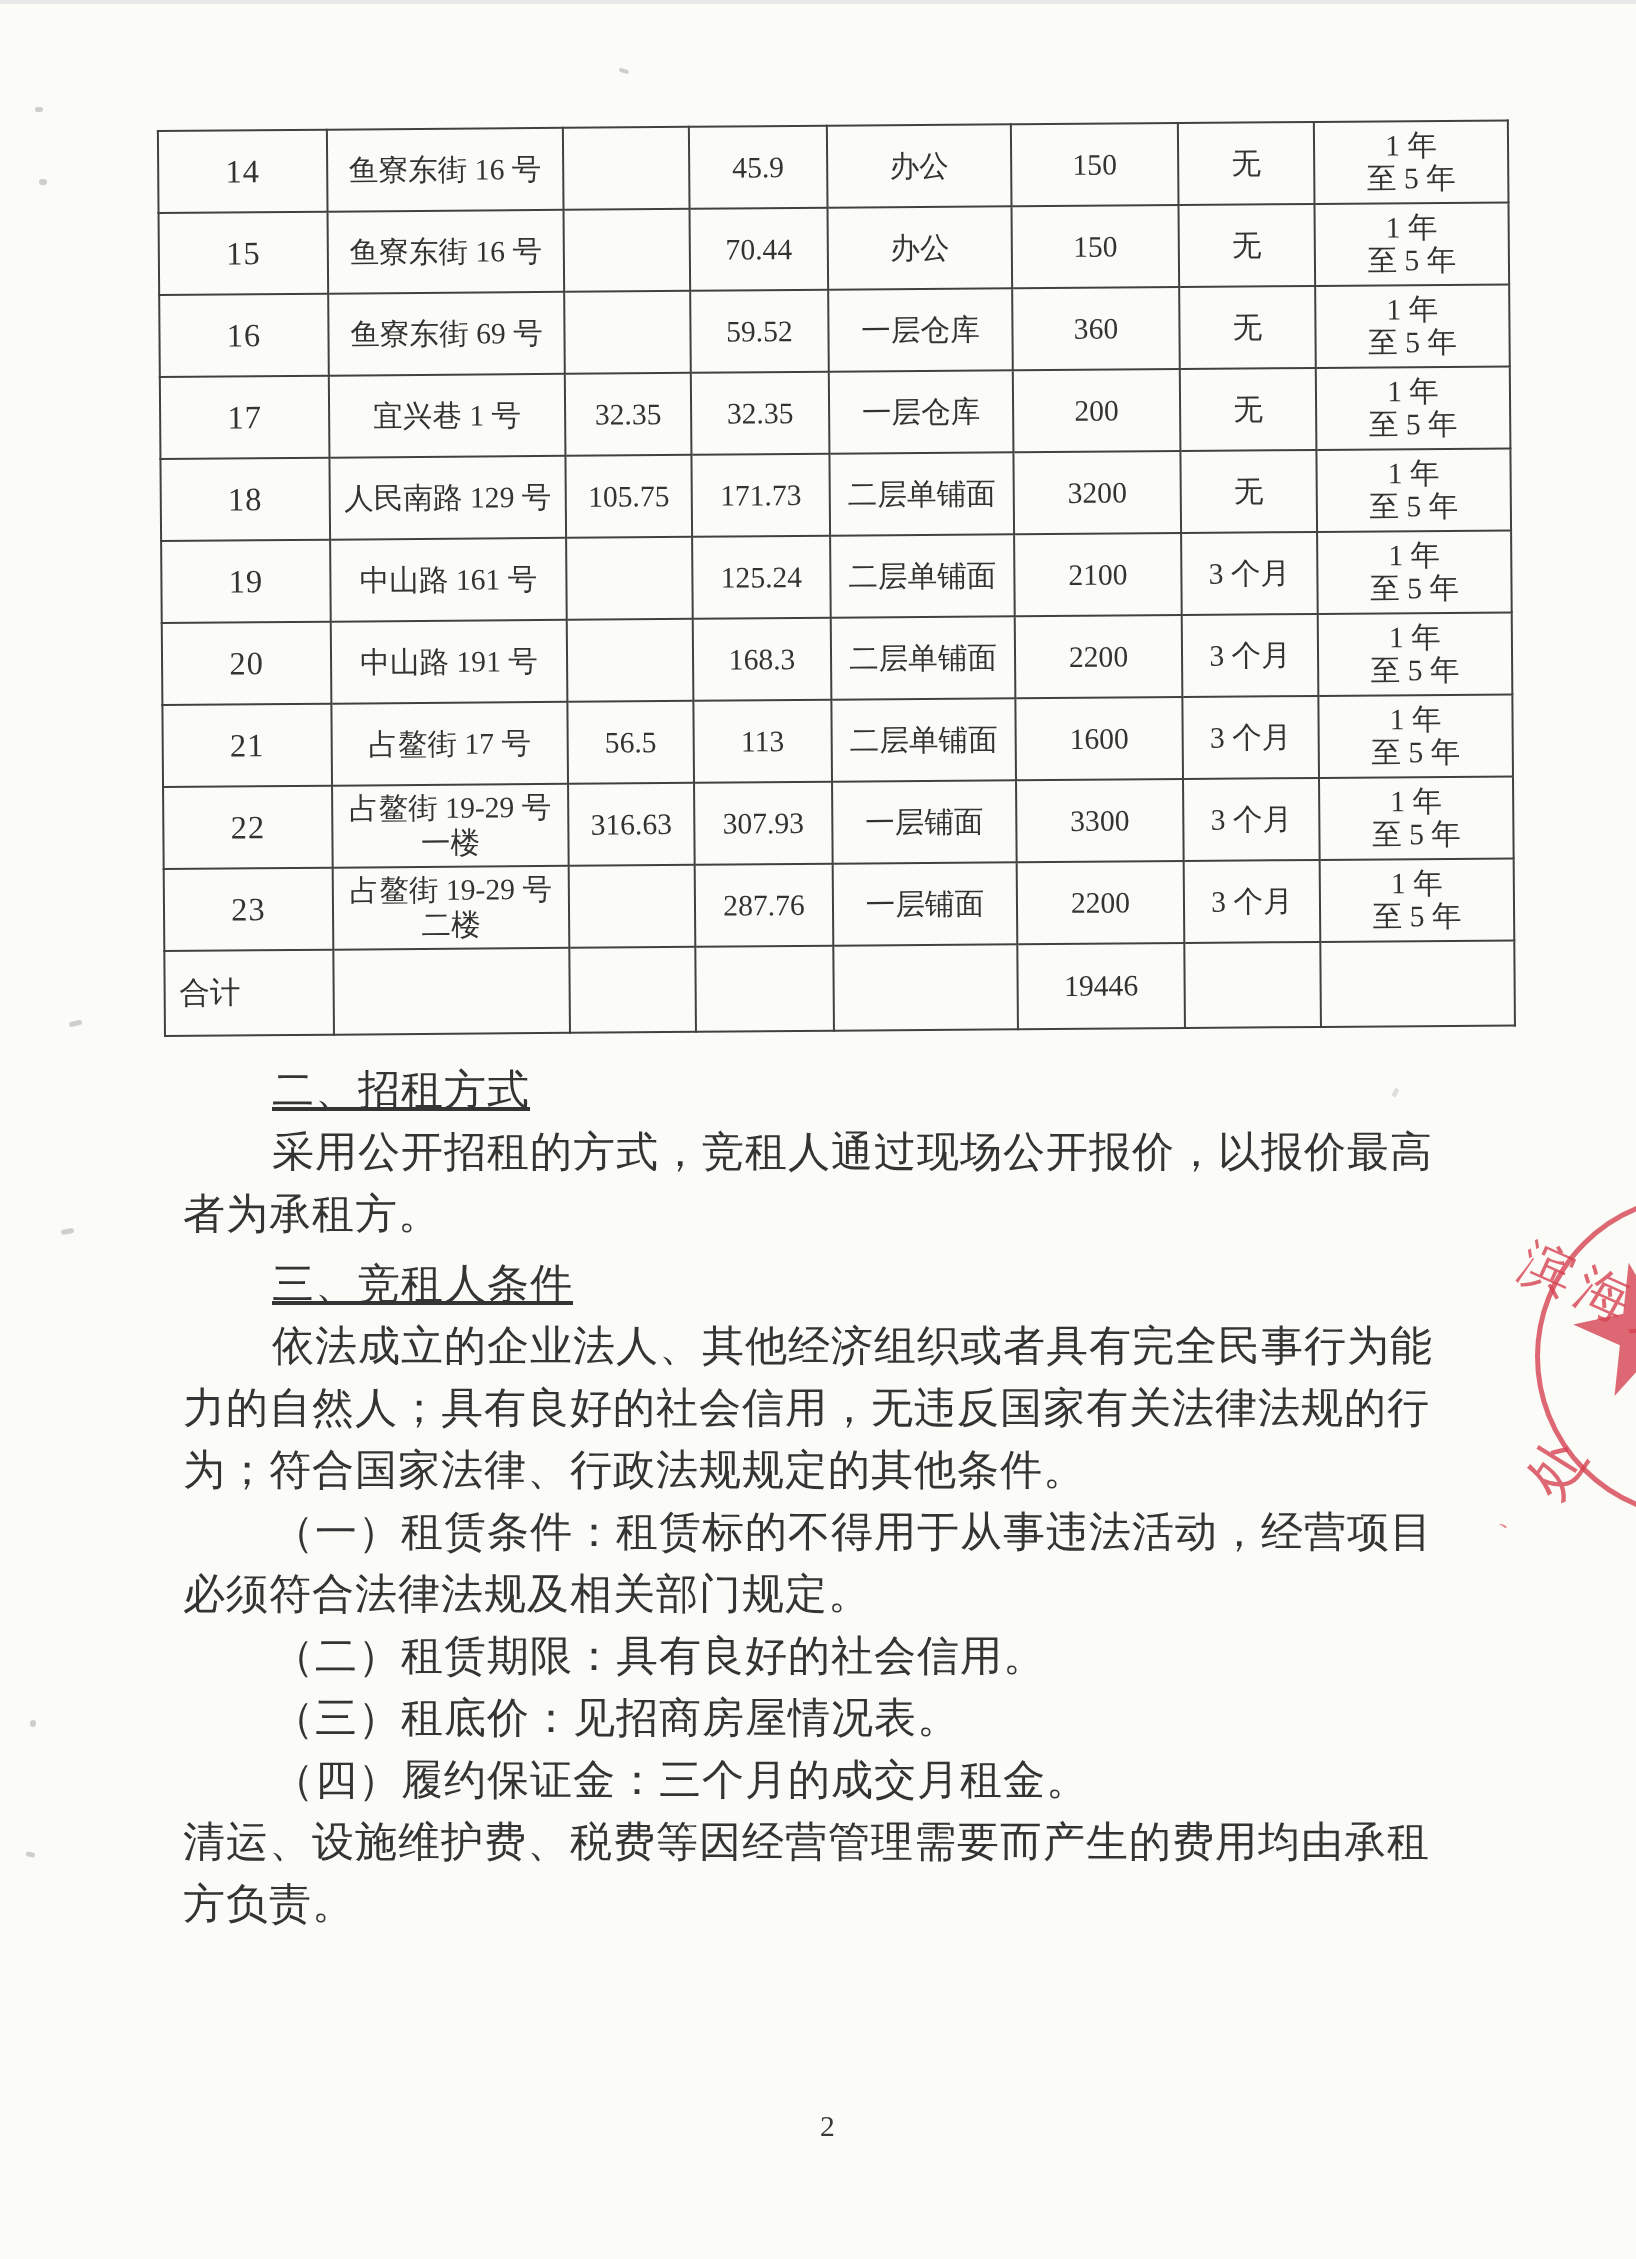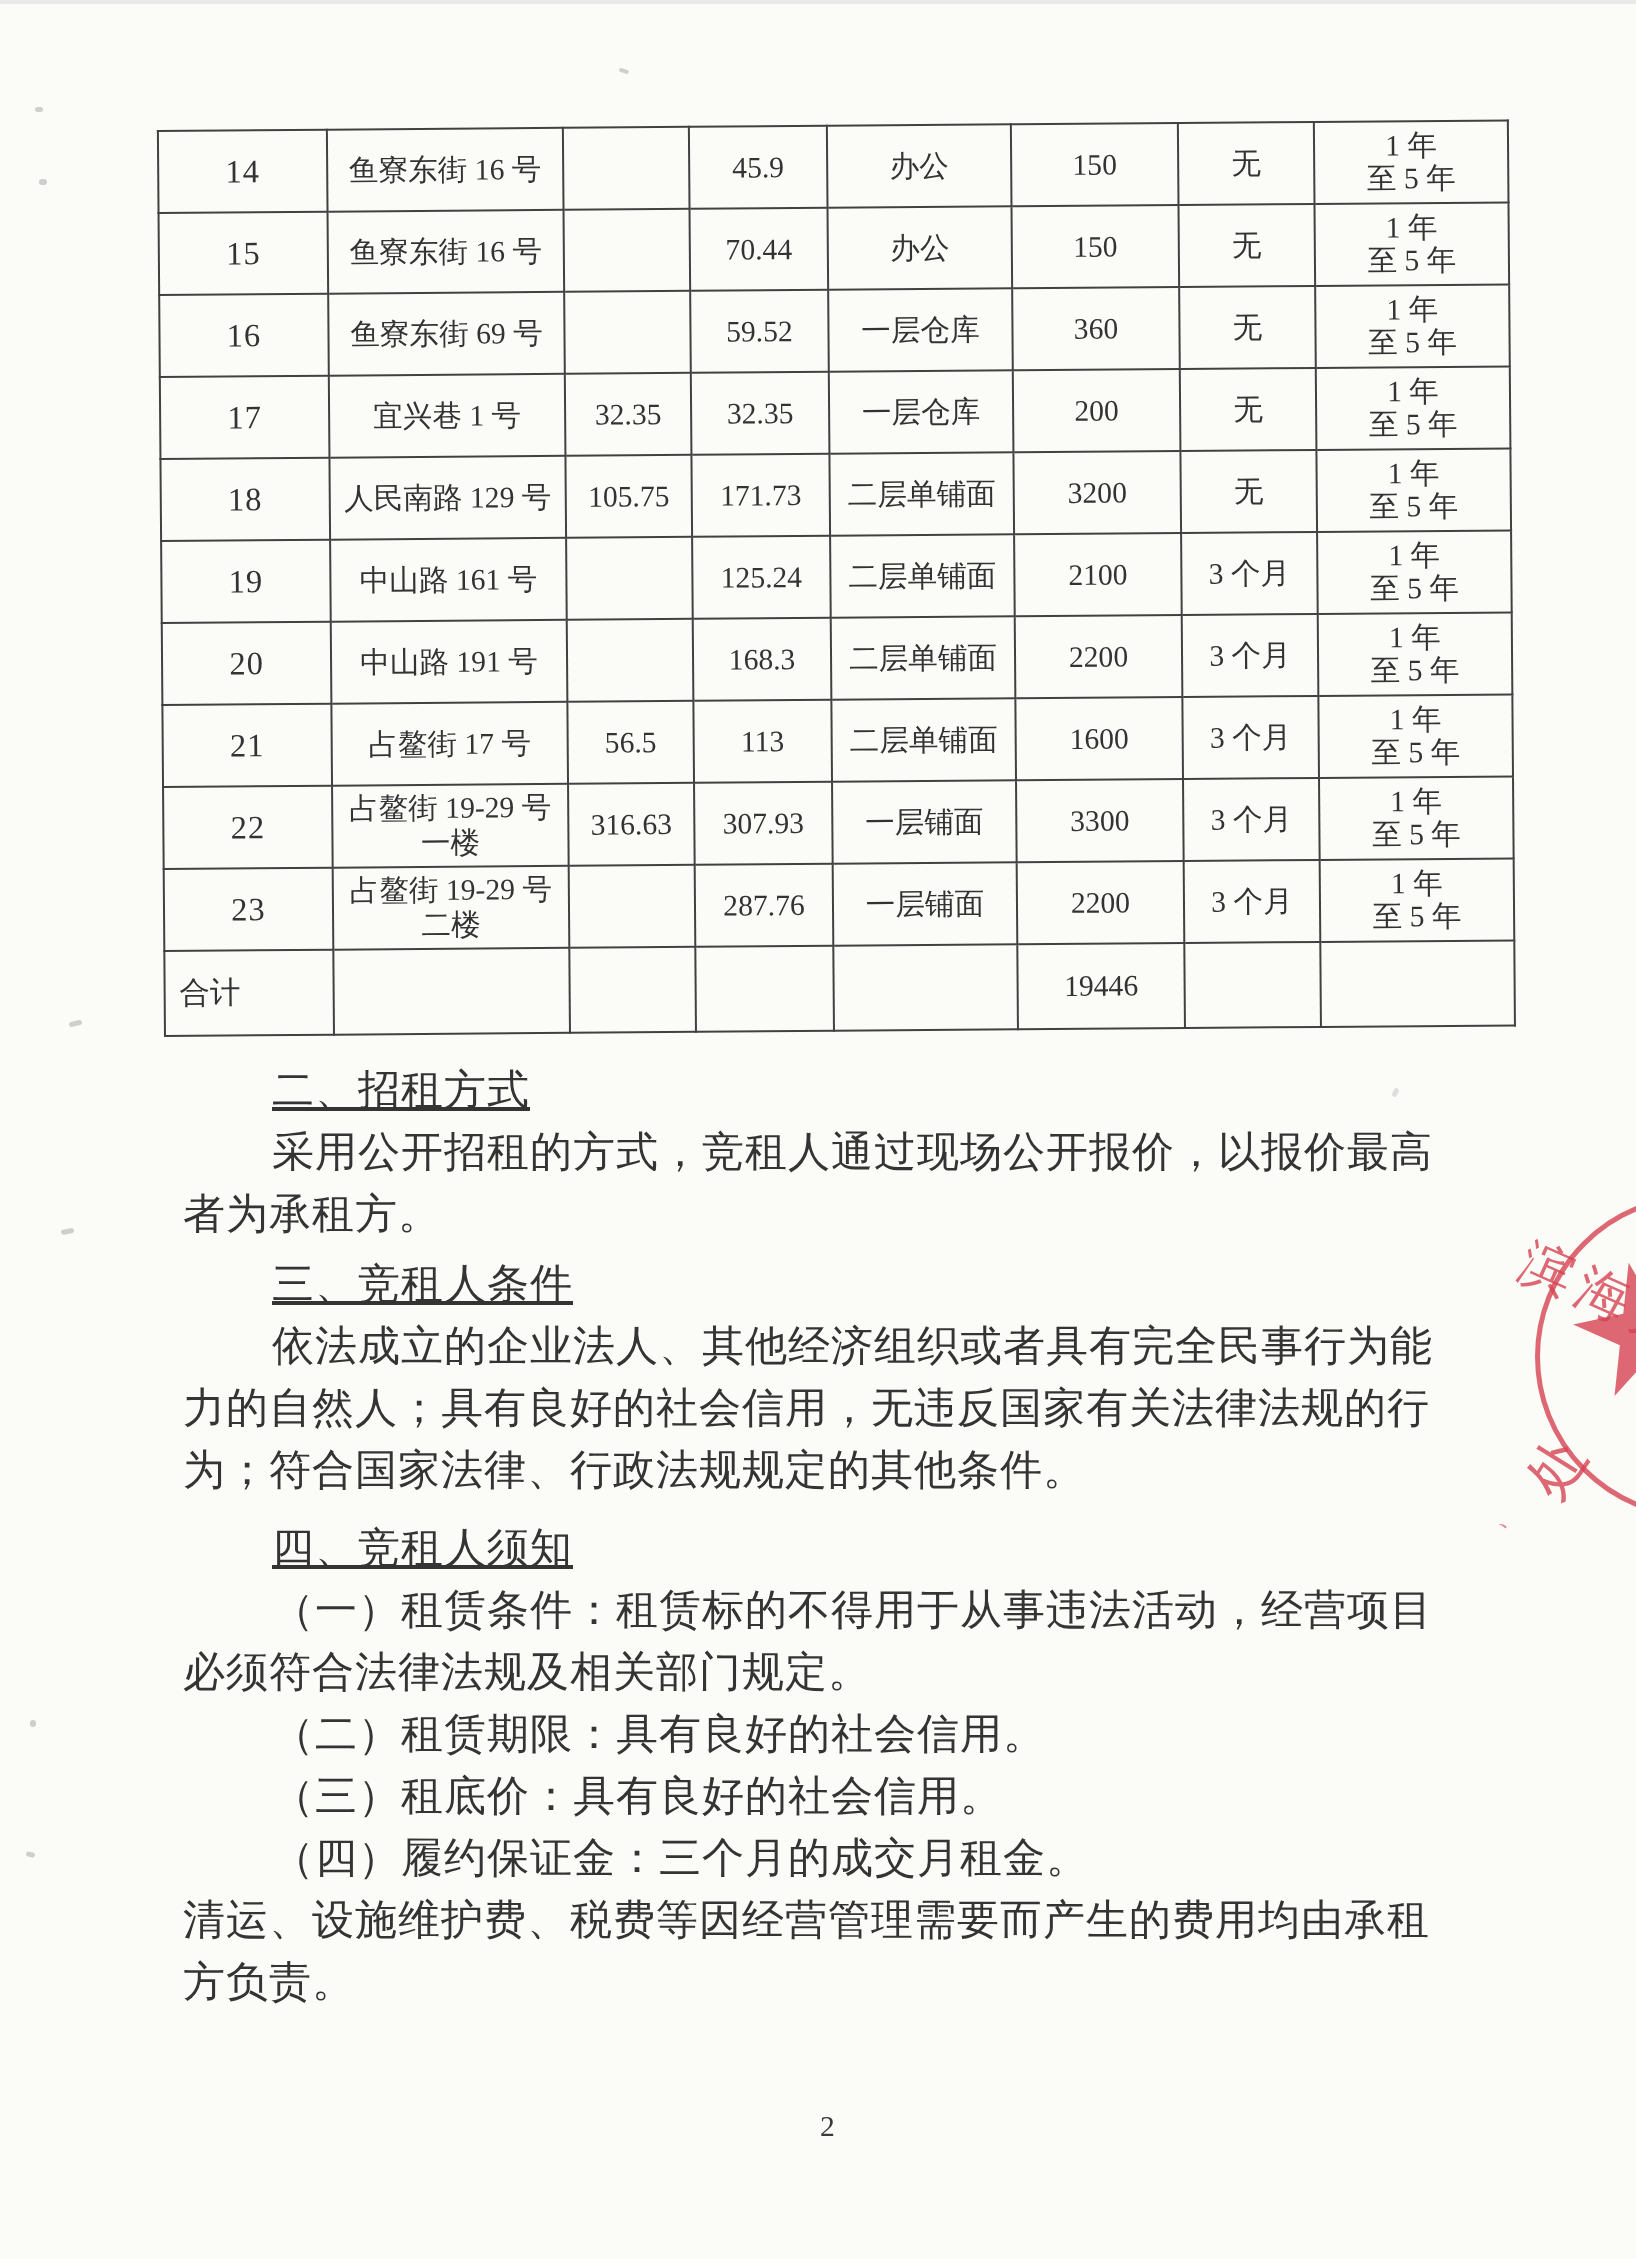--- a/index.html
+++ b/index.html
@@ -295,25 +295,24 @@
   </table>
 
   <div class="content">
     <div class="line heading indent">二、招租方式</div>
     <div class="line indent">采用公开招租的方式，竞租人通过现场公开报价，以报价最高</div>
     <div class="line">者为承租方。</div>
     <div class="line heading indent gap-sm">三、竞租人条件</div>
     <div class="line indent">依法成立的企业法人、其他经济组织或者具有完全民事行为能</div>
     <div class="line">力的自然人；具有良好的社会信用，无违反国家有关法律法规的行</div>
     <div class="line">为；符合国家法律、行政法规规定的其他条件。</div>
-    <div class="line heading indent gap-md">四、竞租人须知</div>
     <div class="line indent">（一）租赁条件：租赁标的不得用于从事违法活动，经营项目</div>
     <div class="line">必须符合法律法规及相关部门规定。</div>
     <div class="line indent">（二）租赁期限：具有良好的社会信用。</div>
-    <div class="line indent">（三）租底价：具有良好的社会信用。</div>
+    <div class="line indent">（三）租底价：见招商房屋情况表。</div>
     <div class="line indent">（四）履约保证金：三个月的成交月租金。</div>
     <div class="line">清运、设施维护费、税费等因经营管理需要而产生的费用均由承租</div>
     <div class="line">方负责。</div>
   </div>
 
   <div class="stamp-circle"></div>
   <div class="stamp-star">★</div>
   <div class="stamp-text-top">滨海办</div>
   <div class="stamp-text-bottom">处</div>
   <div class="stamp-tick">、</div>

